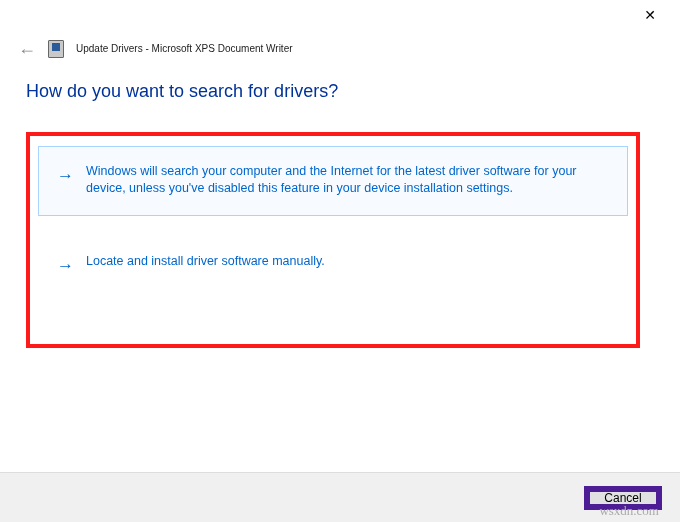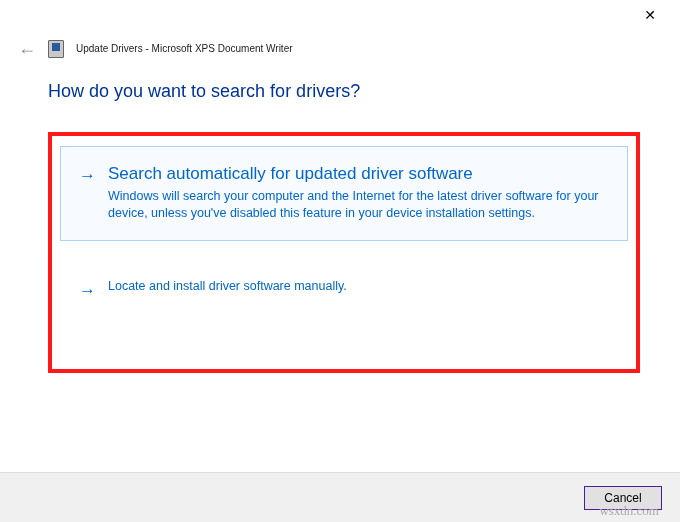--- a/index.html
+++ b/index.html
@@ -58,21 +58,21 @@
       position: absolute;
       left: 3px; right: 3px; top: 2px;
       height: 8px;
       background: #2a5a9a;
     }
     .window-title {
       font-size: 10px;
       color: #222;
     }
     .content {
-      padding: 10px 40px 0 48px;
+      padding: 10px 40px 0 26px;
     }
     .main-question {
       font-size: 18px;
       color: #003399;
       font-weight: 400;
       margin-bottom: 30px;
     }
     .options-container {
       border: 4px solid #ff1a1a;
       padding: 10px 8px 30px 8px;
@@ -122,21 +122,21 @@
       background: #f0f0f0;
       display: flex;
       justify-content: flex-end;
       align-items: center;
       padding-right: 18px;
     }
     .cancel-btn {
       width: 78px;
       height: 24px;
       background: #e1e1e1;
-      border: 1px solid #4c1d95;
+      border: 6px solid #4c1d95;
       font-size: 12px;
       display: flex;
       align-items: center;
       justify-content: center;
       cursor: pointer;
     }
     .watermark {
       position: absolute;
       bottom: 3px;
       right: 21px;
@@ -165,21 +165,20 @@
 
 <div class="content">
   <div class="main-question">How do you want to search for drivers?</div>
 
   <div class="options-container">
 
     <div class="option highlighted">
       <div class="option-row">
         <div class="option-arrow">→</div>
         <div class="option-body">
-          <div class="option-title">Search automatically for updated driver software</div>
           <div class="option-desc">Windows will search your computer and the Internet for the latest driver software for your device, unless you've disabled this feature in your device installation settings.</div>
         </div>
       </div>
     </div>
 
     <div class="option">
       <div class="option-row">
         <div class="option-arrow">→</div>
         <div class="option-body">
           <div class="option-desc">Locate and install driver software manually.</div>

